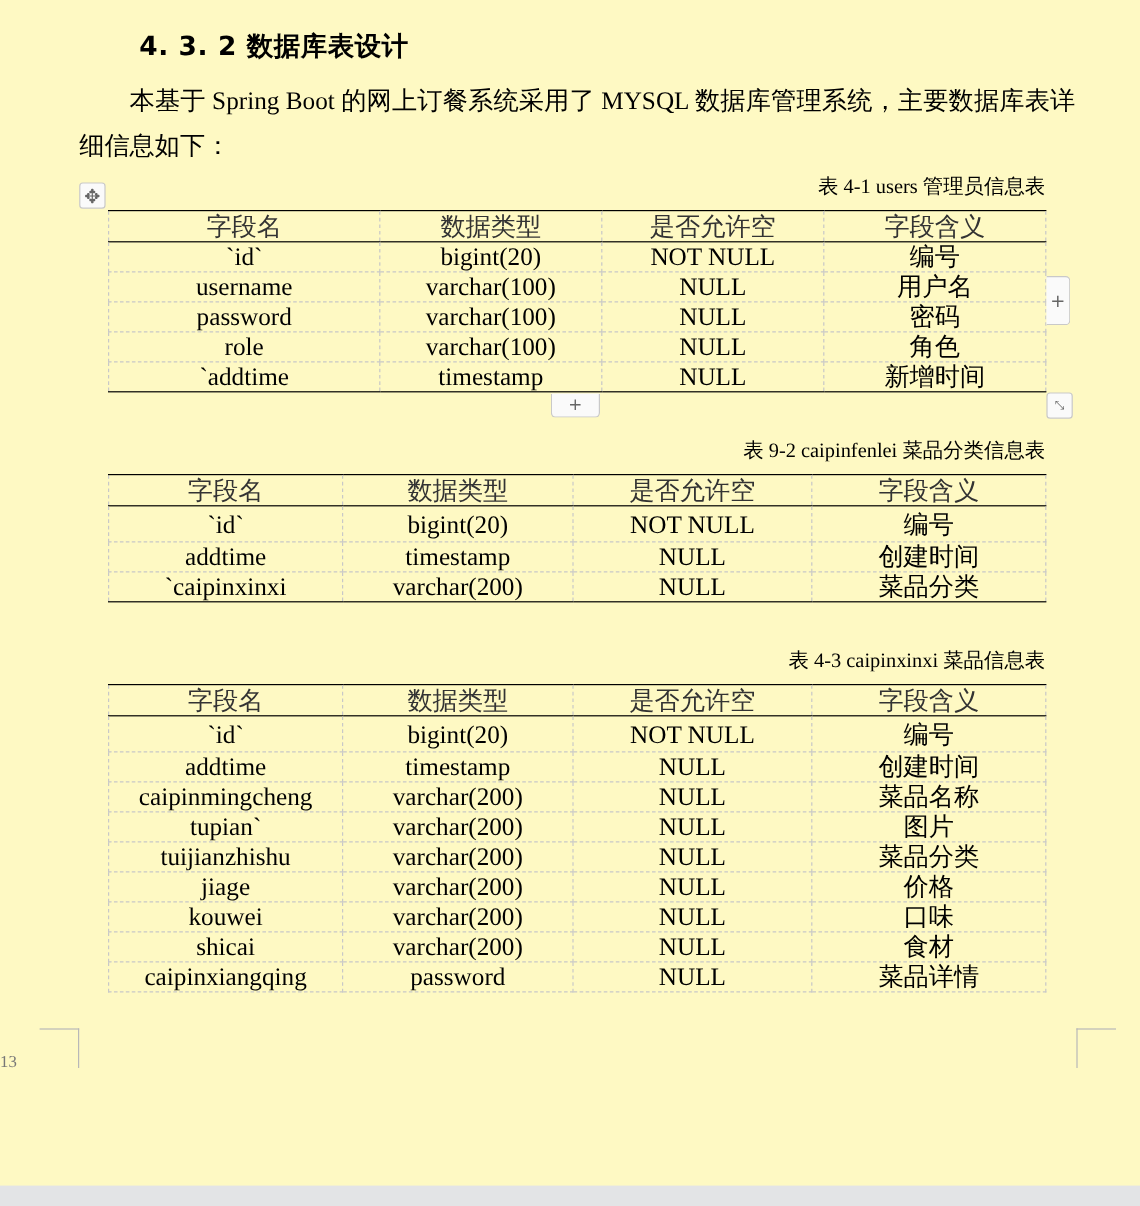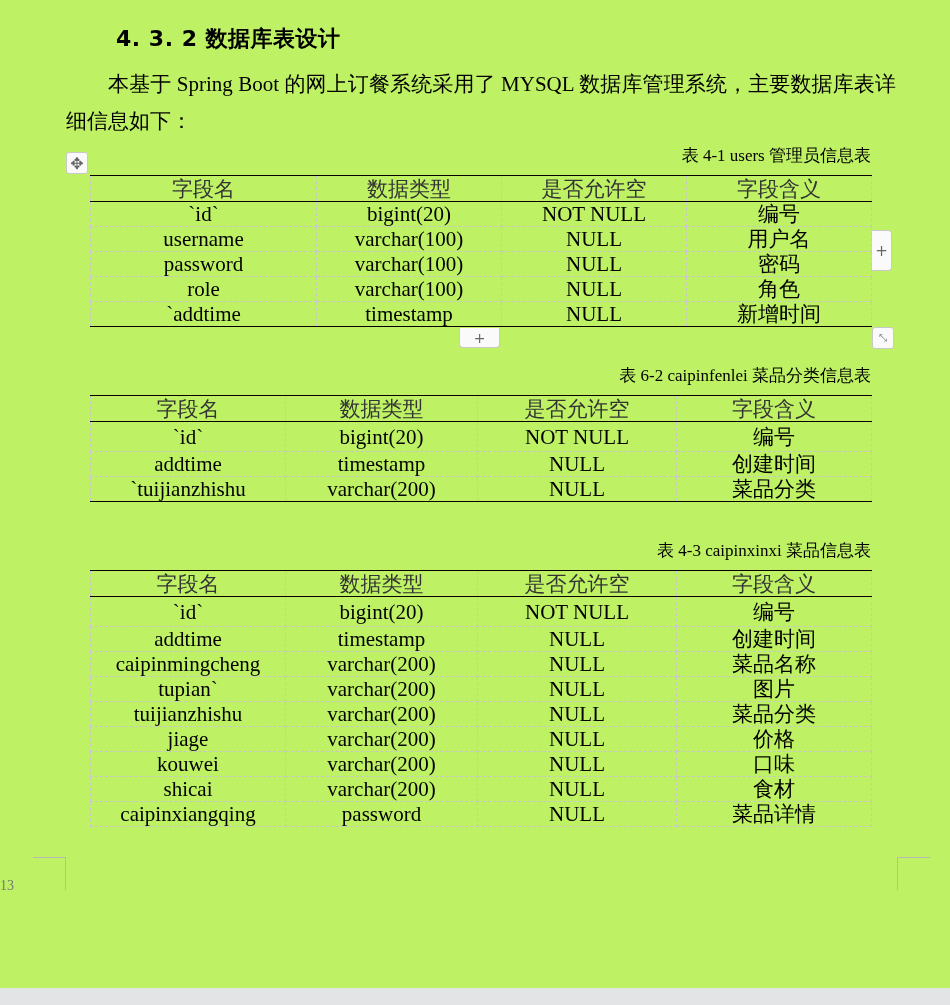--- a/index.html
+++ b/index.html
@@ -2,21 +2,21 @@
 <html><head>
 <meta charset="utf-8">
 <style>
   html, body { margin: 0; padding: 0; }
   body {
     width: 950px; height: 1005px; position: relative; overflow: hidden;
     background: #ffffff;
     font-family: "Liberation Serif", "DejaVu Serif", serif;
     color: #000;
   }
-  .page { position: absolute; left: 0; top: 0; width: 950px; height: 990px; background: #bef264; }
+  .page { position: absolute; left: 0; top: 0; width: 950px; height: 990px; background: #fef9c3; }
   .bottom-bar { position: absolute; left: 0; top: 988px; width: 950px; height: 17px; background: #e3e4e6; }
 
   .heading {
     position: absolute; left: 116px; top: 24px;
     font-family: "DejaVu Sans", "Liberation Sans", sans-serif;
     font-size: 22px; font-weight: bold; letter-spacing: 0.5px; margin: 0;
   }
   .para {
     position: absolute; left: 66px; top: 66px; width: 830px;
     font-size: 21px; line-height: 37px; margin: 0;
@@ -132,21 +132,21 @@
   <div class="ctl add-row">
     <span>+</span>
   </div>
   <div class="ctl add-col">
     <span>+</span>
   </div>
   <div class="ctl resize-handle">
     <span>⤡</span>
   </div>
 
-  <div class="caption" style="top:366px">表 6-2    caipinfenlei 菜品分类信息表</div>
+  <div class="caption" style="top:366px">表 9-2    caipinfenlei 菜品分类信息表</div>
   <table class="dt t2 solid-bottom">
     <colgroup>
         <col style="width:195px">
         <col style="width:192px">
         <col style="width:199px">
         <col style="width:195px">
       </colgroup>
     <thead>
         <tr>
       <th class="hdr">字段名</th>
@@ -162,21 +162,21 @@
           <td>NOT NULL</td>
           <td>编号</td>
         </tr>
       <tr>
           <td>addtime</td>
           <td>timestamp</td>
           <td>NULL</td>
           <td>创建时间</td>
         </tr>
       <tr>
-          <td>`tuijianzhishu</td>
+          <td>`caipinxinxi</td>
           <td>varchar(200)</td>
           <td>NULL</td>
           <td>菜品分类</td>
         </tr>
     </tbody>
   </table>
 
   <div class="caption" style="top:541px">表 4-3    caipinxinxi 菜品信息表</div>
   <table class="dt t3">
     <colgroup>

